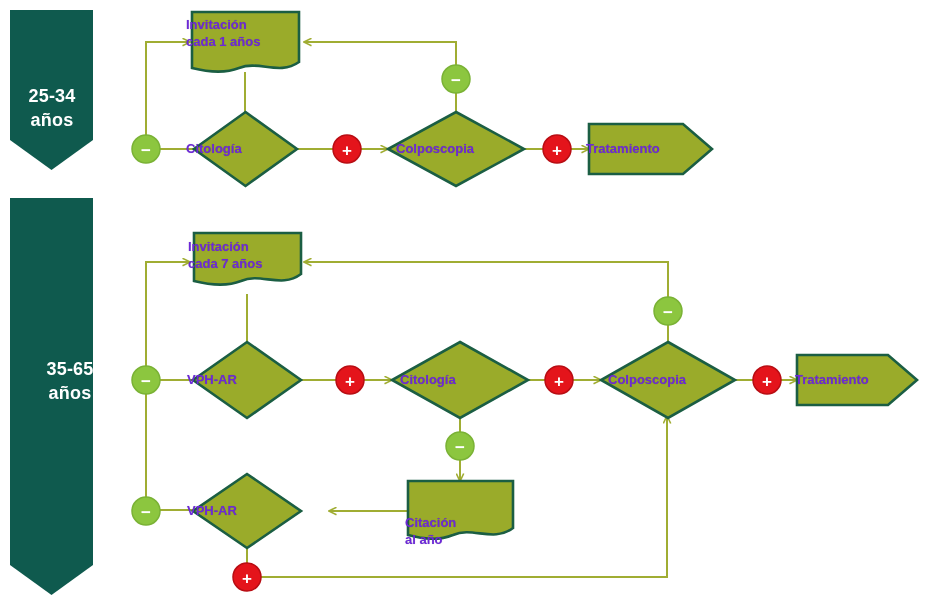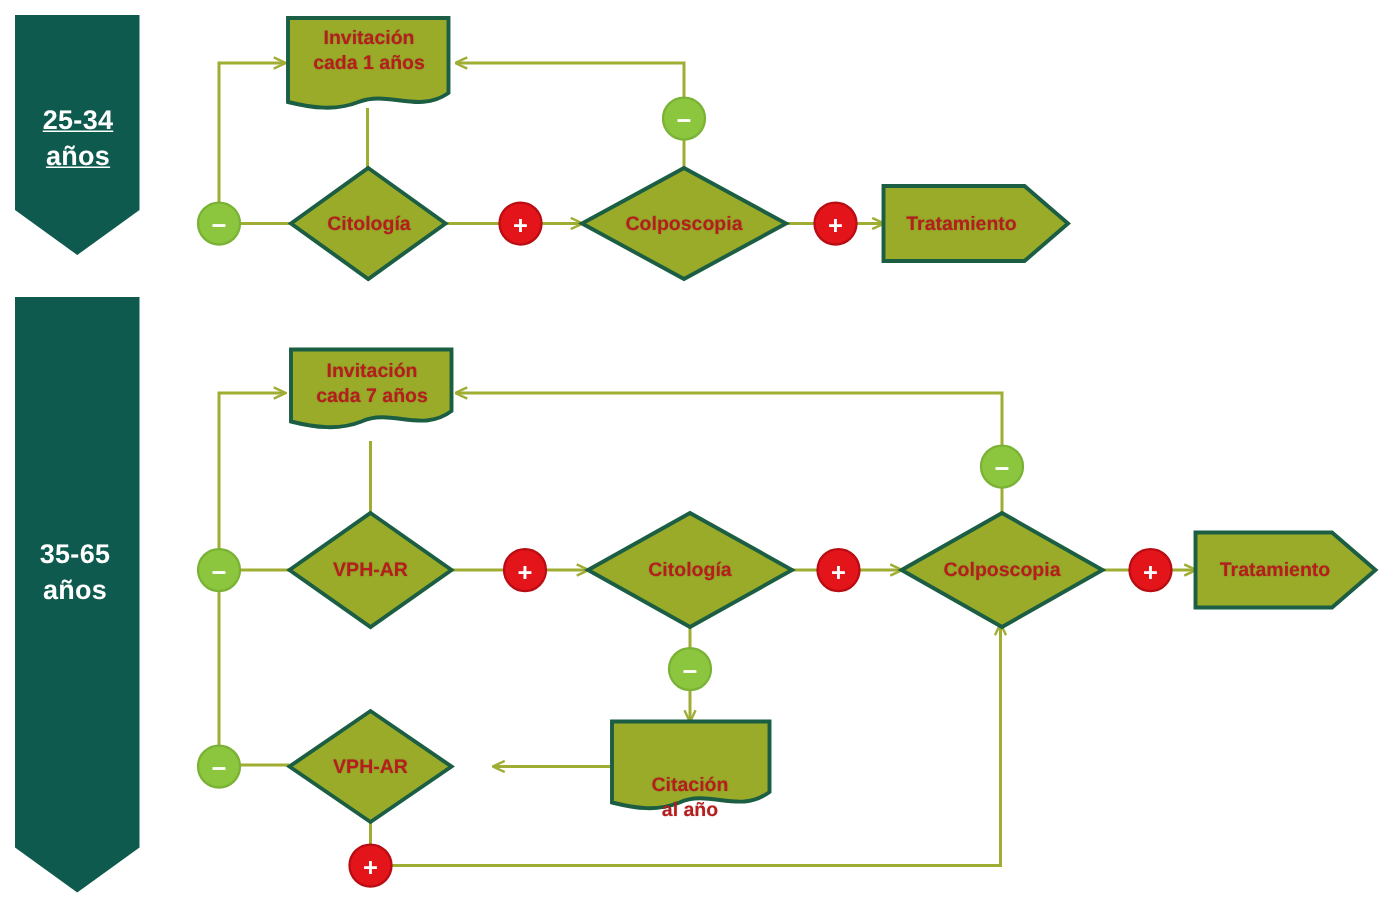--- a/index.html
+++ b/index.html
@@ -8,22 +8,22 @@
     width:928px;height:604px;position:relative;overflow:hidden;
     font-family:"Liberation Sans","DejaVu Sans",sans-serif;
   }
   #canvas{position:absolute;left:0;top:0;width:928px;height:604px;}
   .band-label{
     position:absolute;color:#ffffff;font-weight:bold;font-size:18px;
     text-align:center;line-height:1.35;letter-spacing:.2px;
     pointer-events:none;
   }
   .node-label{
-    position:absolute;color:#b91c1c;font-weight:bold;
-    text-align:center;line-height:1.3;pointer-events:none;
+    position:absolute;color:#6d28d9;font-weight:bold;
+    text-align:left;line-height:1.3;pointer-events:none;
     text-shadow:0 0 1px rgba(0,0,0,.25);
   }
   .nl-13{font-size:13px;}
   .badge-glyph{
     position:absolute;color:#ffffff;font-weight:bold;font-size:17px;
     text-align:center;line-height:1;pointer-events:none;
   }
 </style>
 </head>
 <body>
@@ -101,25 +101,25 @@
     <circle cx="350" cy="380" r="14" fill="#e4141b" stroke="#b80d13" stroke-width="1.5"></circle>
     <circle cx="460" cy="446" r="14" fill="#8cc63f" stroke="#7ab235" stroke-width="1.5"></circle>
     <circle cx="559" cy="380" r="14" fill="#e4141b" stroke="#b80d13" stroke-width="1.5"></circle>
     <circle cx="668" cy="311" r="14" fill="#8cc63f" stroke="#7ab235" stroke-width="1.5"></circle>
     <circle cx="767" cy="380" r="14" fill="#e4141b" stroke="#b80d13" stroke-width="1.5"></circle>
     <circle cx="146" cy="511" r="14" fill="#8cc63f" stroke="#7ab235" stroke-width="1.5"></circle>
     <circle cx="247" cy="577" r="14" fill="#e4141b" stroke="#b80d13" stroke-width="1.5"></circle>
   </g>
 </svg>
 
-<div class="band-label" style="left:10px;top:68px;width:84px;text-decoration:underline;">
+<div class="band-label" style="left:10px;top:84px;width:84px;">
   <span>25-34</span><br>
   <span>años</span>
 </div>
-<div class="band-label" style="left:8px;top:357px;width:84px;">
+<div class="band-label" style="left:28px;top:357px;width:84px;">
   <span>35-65</span><br>
   <span>años</span>
 </div>
 
 <div class="node-label nl-13" style="left:186px;top:17px;width:120px;">
   <span>Invitación</span><br>
   <span>cada 1 años</span>
 </div>
 <div class="node-label nl-13" style="left:186px;top:141px;width:120px;">
   <span>Citología</span>

